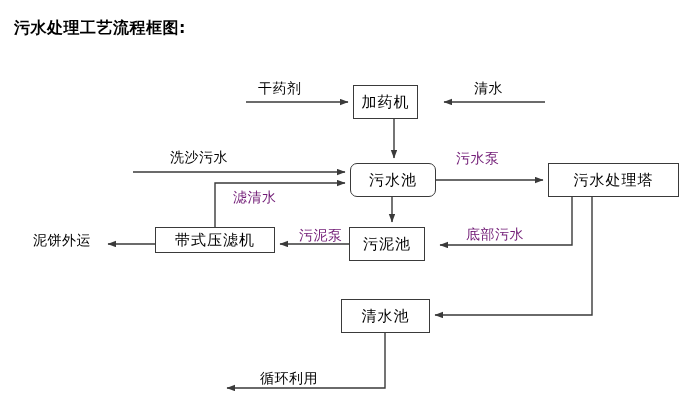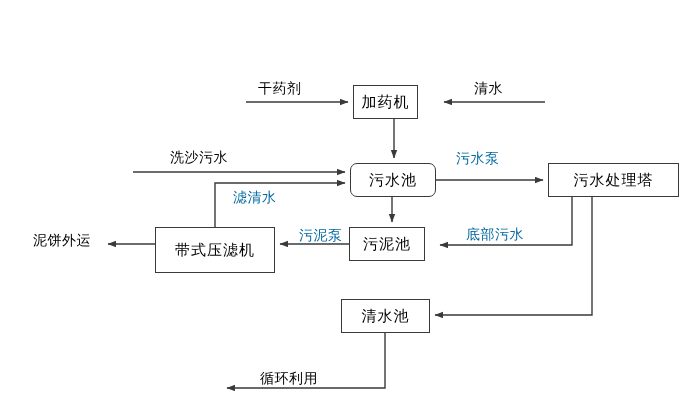--- a/index.html
+++ b/index.html
@@ -43,37 +43,38 @@
     font-size: 15px;
     display: flex;
     align-items: center;
     justify-content: center;
     white-space: nowrap;
     letter-spacing: 1px;
   }
   .edge-label {
     position: absolute;
     font-size: 14px;
-    color: #0369a1;
+    color: #701a75;
     white-space: nowrap;
     letter-spacing: 0.5px;
   }
   .term-label {
     position: absolute;
     font-size: 14px;
     color: #000000;
     white-space: nowrap;
     letter-spacing: 0.5px;
   }
 </style>
 </head>
 <body>
 
 <div id="canvas">
 
+  <div id="title">污水处理工艺流程框图:</div>
 
   <svg id="wires" viewBox="0 0 700 420" xmlns="http://www.w3.org/2000/svg">
     <defs>
       <marker id="arrow-r" markerWidth="9" markerHeight="9" refX="8" refY="3.2" orient="auto" markerUnits="userSpaceOnUse">
         <path d="M0,0 L8.5,3.2 L0,6.4 z" fill="#3a3a3a"></path>
       </marker>
       <marker id="arrow-l" markerWidth="9" markerHeight="9" refX="8" refY="3.2" orient="auto" markerUnits="userSpaceOnUse">
         <path d="M0,0 L8.5,3.2 L0,6.4 z" fill="#3a3a3a"></path>
       </marker>
       <marker id="arrow-d" markerWidth="9" markerHeight="9" refX="8" refY="3.2" orient="auto" markerUnits="userSpaceOnUse">
@@ -114,21 +115,21 @@
   </div>
 
   <div class="node" style="left:350px; top:163px; width:86px; height:34px;border-radius:7px;">
     <span>污水池</span>
   </div>
 
   <div class="node" style="left:548px; top:163px; width:131px; height:34px;">
     <span>污水处理塔</span>
   </div>
 
-  <div class="node" style="left:155px; top:227px; width:120px; height:46px;">
+  <div class="node" style="left:155px; top:227px; width:120px; height:26px;">
     <span>带式压滤机</span>
   </div>
 
   <div class="node" style="left:349px; top:227px; width:76px; height:34px;text-align:center;">
     <span>污泥池</span>
   </div>
 
   <div class="node" style="left:341px; top:299px; width:89px; height:34px;">
     <span>清水池</span>
   </div>

